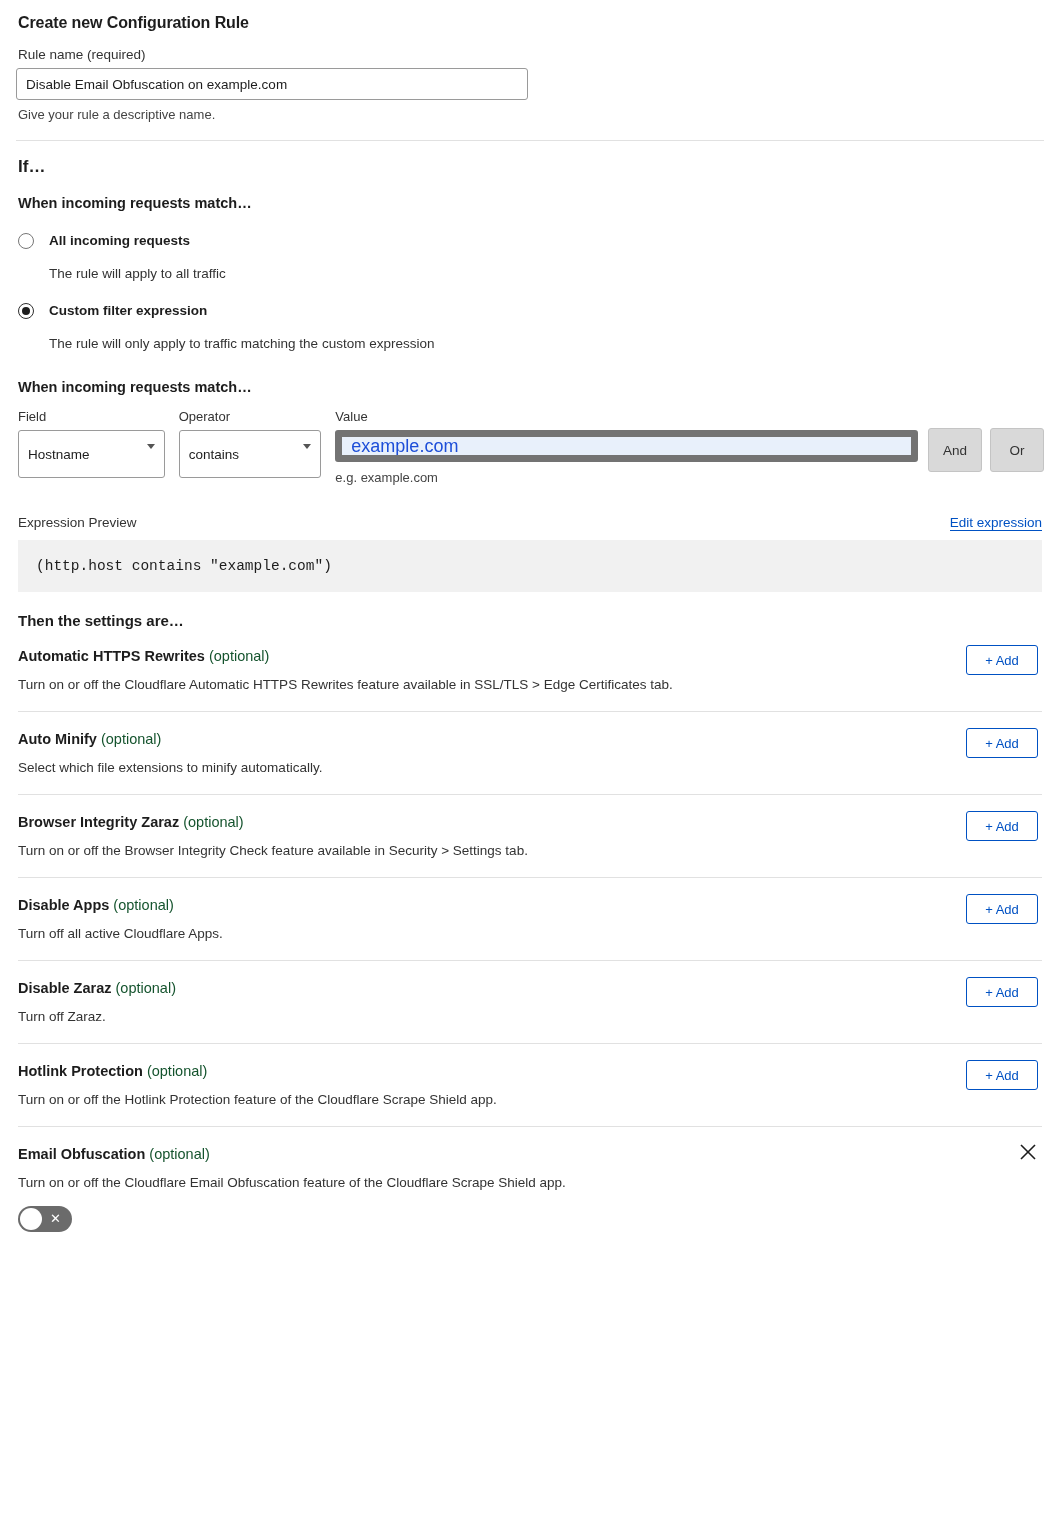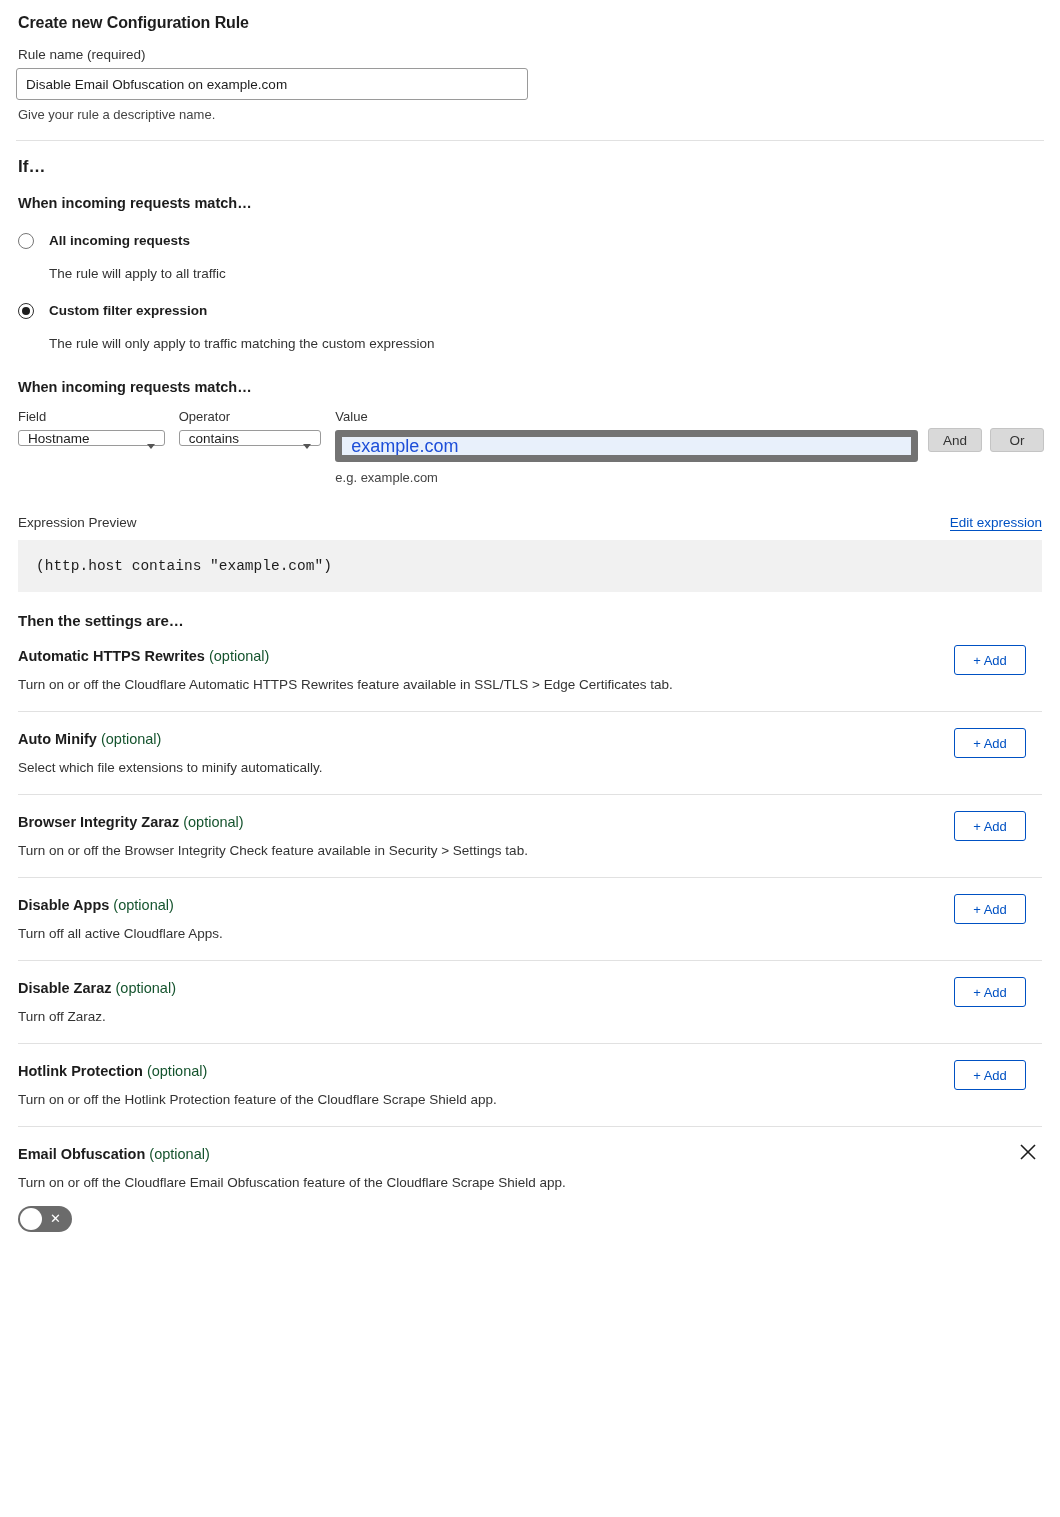--- a/index.html
+++ b/index.html
@@ -98,21 +98,21 @@
     margin: 14px 0 0 2px;
   }
   .col { display: flex; flex-direction: column; }
   .col-label {
     font-size: 13px;
     color: #333;
     margin-bottom: 6px;
   }
   .select {
     position: relative;
-    height: 16px;
+    height: 48px;
     border: 1px solid #9a9a9a;
     border-radius: 3px;
     background: #fff;
     display: flex;
     align-items: center;
     padding: 0 9px;
     font-size: 13.5px;
     color: #1d1d1d;
   }
   .select .caret {
@@ -137,21 +137,21 @@
     color: #1d4ed8;
     font-family: "Liberation Sans", sans-serif;
     outline: none;
   }
   .value-hint {
     font-size: 13px;
     color: #444;
     margin-top: 8px;
   }
   .btn-andor {
-    height: 24px;
+    height: 44px;
     min-width: 54px;
     border: 1px solid #c4c4c4;
     border-radius: 3px;
     background: #d9d9d9;
     font-size: 13.5px;
     color: #333;
     font-family: "Liberation Sans", sans-serif;
     margin-top: 19px;
     margin-right: 8px;
     cursor: pointer;
@@ -204,21 +204,21 @@
   }
   .setting-title b { font-weight: bold; }
   .setting-title span.optional { font-weight: normal; color: #14532d; }
   .setting-desc {
     font-size: 13.5px;
     color: #333;
     margin-top: 13px;
   }
   .add-btn {
     position: absolute;
-    right: 16px;
+    right: 4px;
     top: 16px;
     width: 72px;
     height: 30px;
     border: 1px solid #0051c3;
     border-radius: 3px;
     background: #fff;
     color: #0051c3;
     font-size: 13px;
     font-family: "Liberation Sans", sans-serif;
     cursor: pointer;

